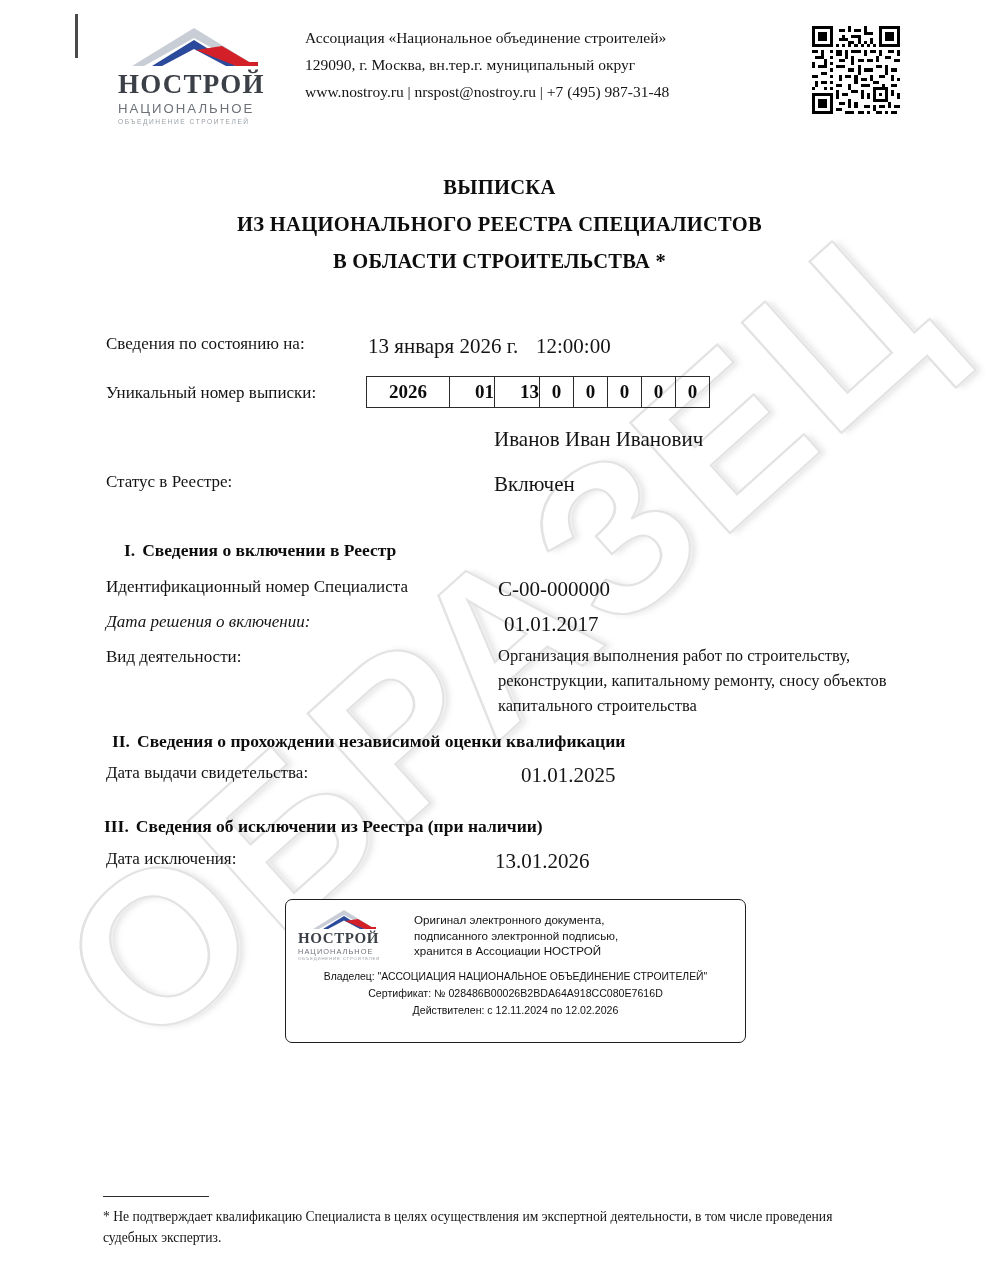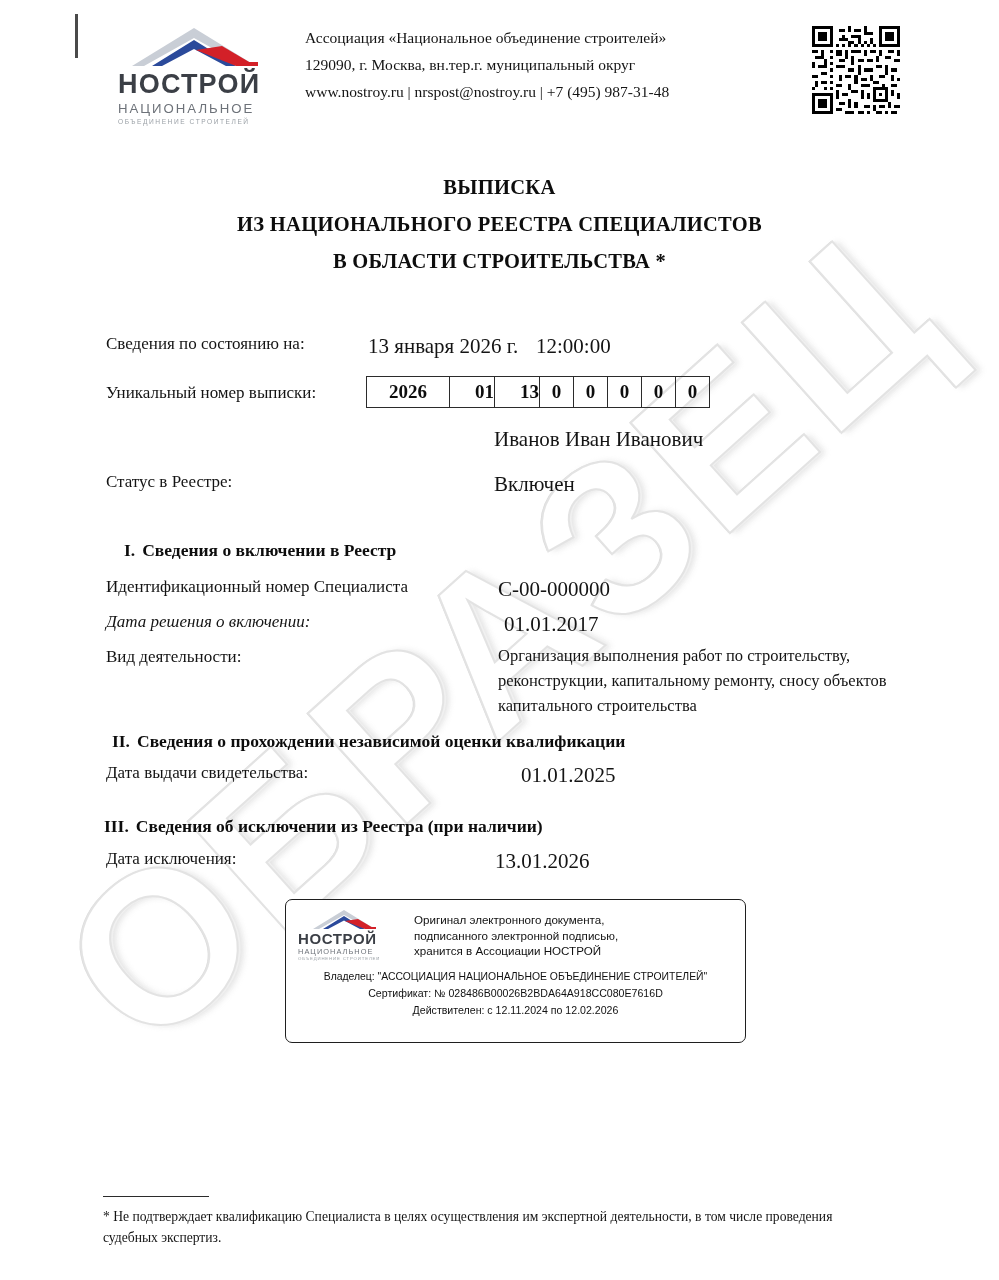--- a/index.html
+++ b/index.html
@@ -64,21 +64,21 @@
   }
   .logo-block {
     position: absolute;
     left: 118px;
     top: 26px;
     width: 152px;
   }
   .logo-roof { position: relative; width: 152px; height: 44px; }
   .logo-roof svg { display: block; }
   .logo-word {
-    font-family: Liberation Sans, sans-serif;
+    font-family: Liberation Serif, serif;
     font-weight: bold;
     font-size: 27px;
     letter-spacing: 1.2px;
     color: #3b3f46;
     line-height: 1;
     margin-top: 1px;
   }
   .logo-sub1 {
     font-family: "Liberation Sans", "DejaVu Sans", sans-serif;
     font-size: 13.2px;

